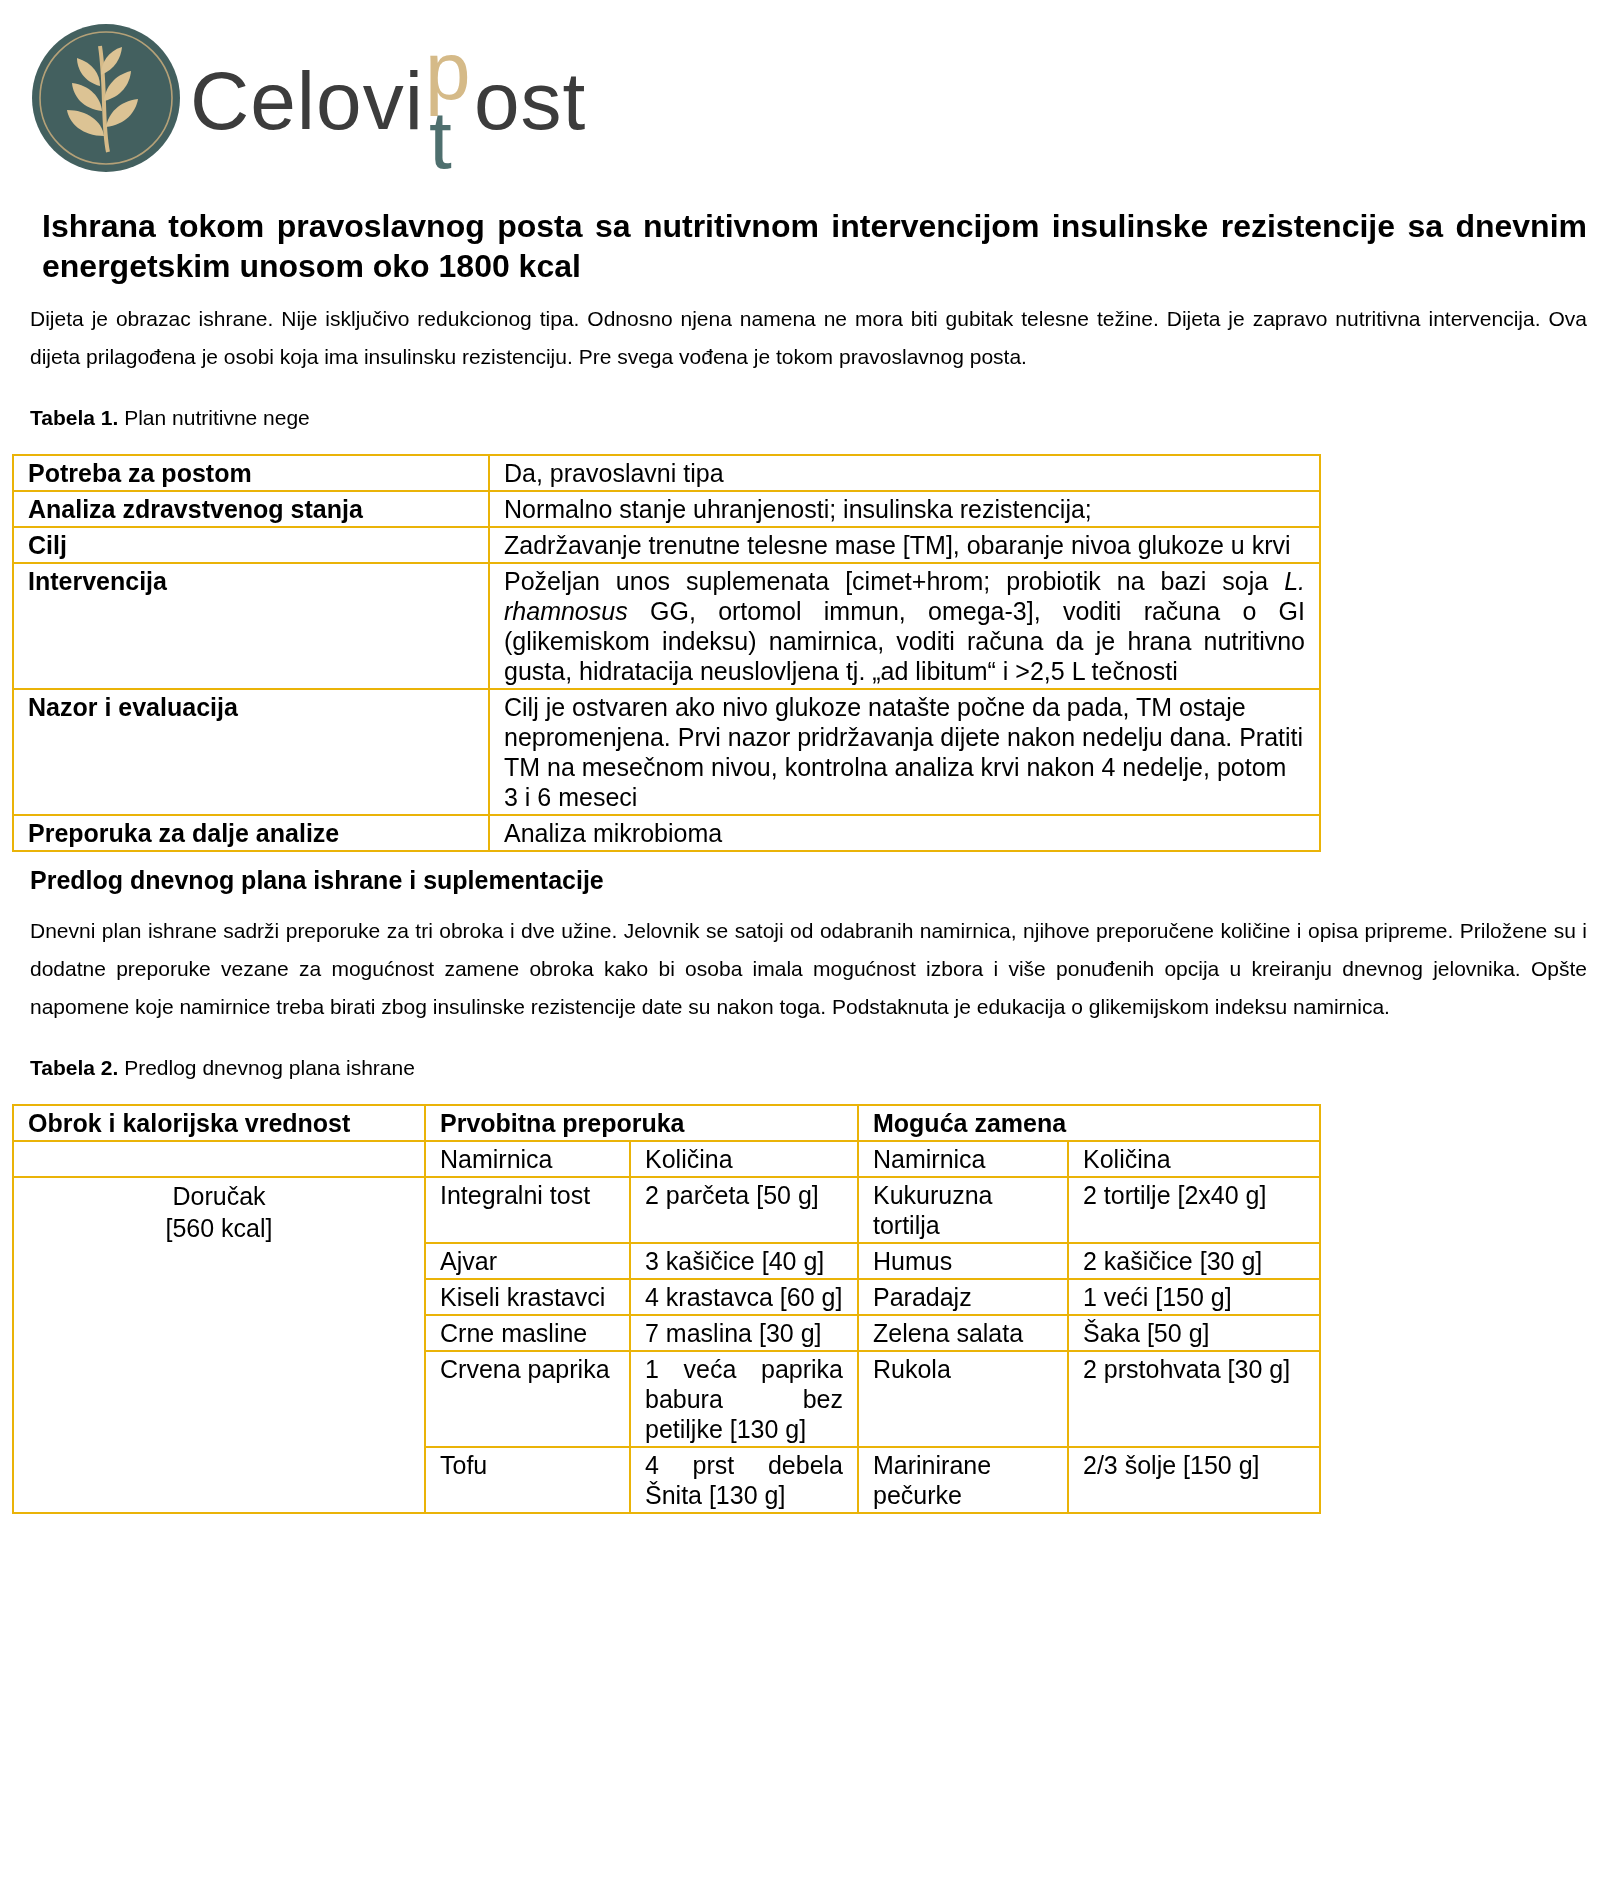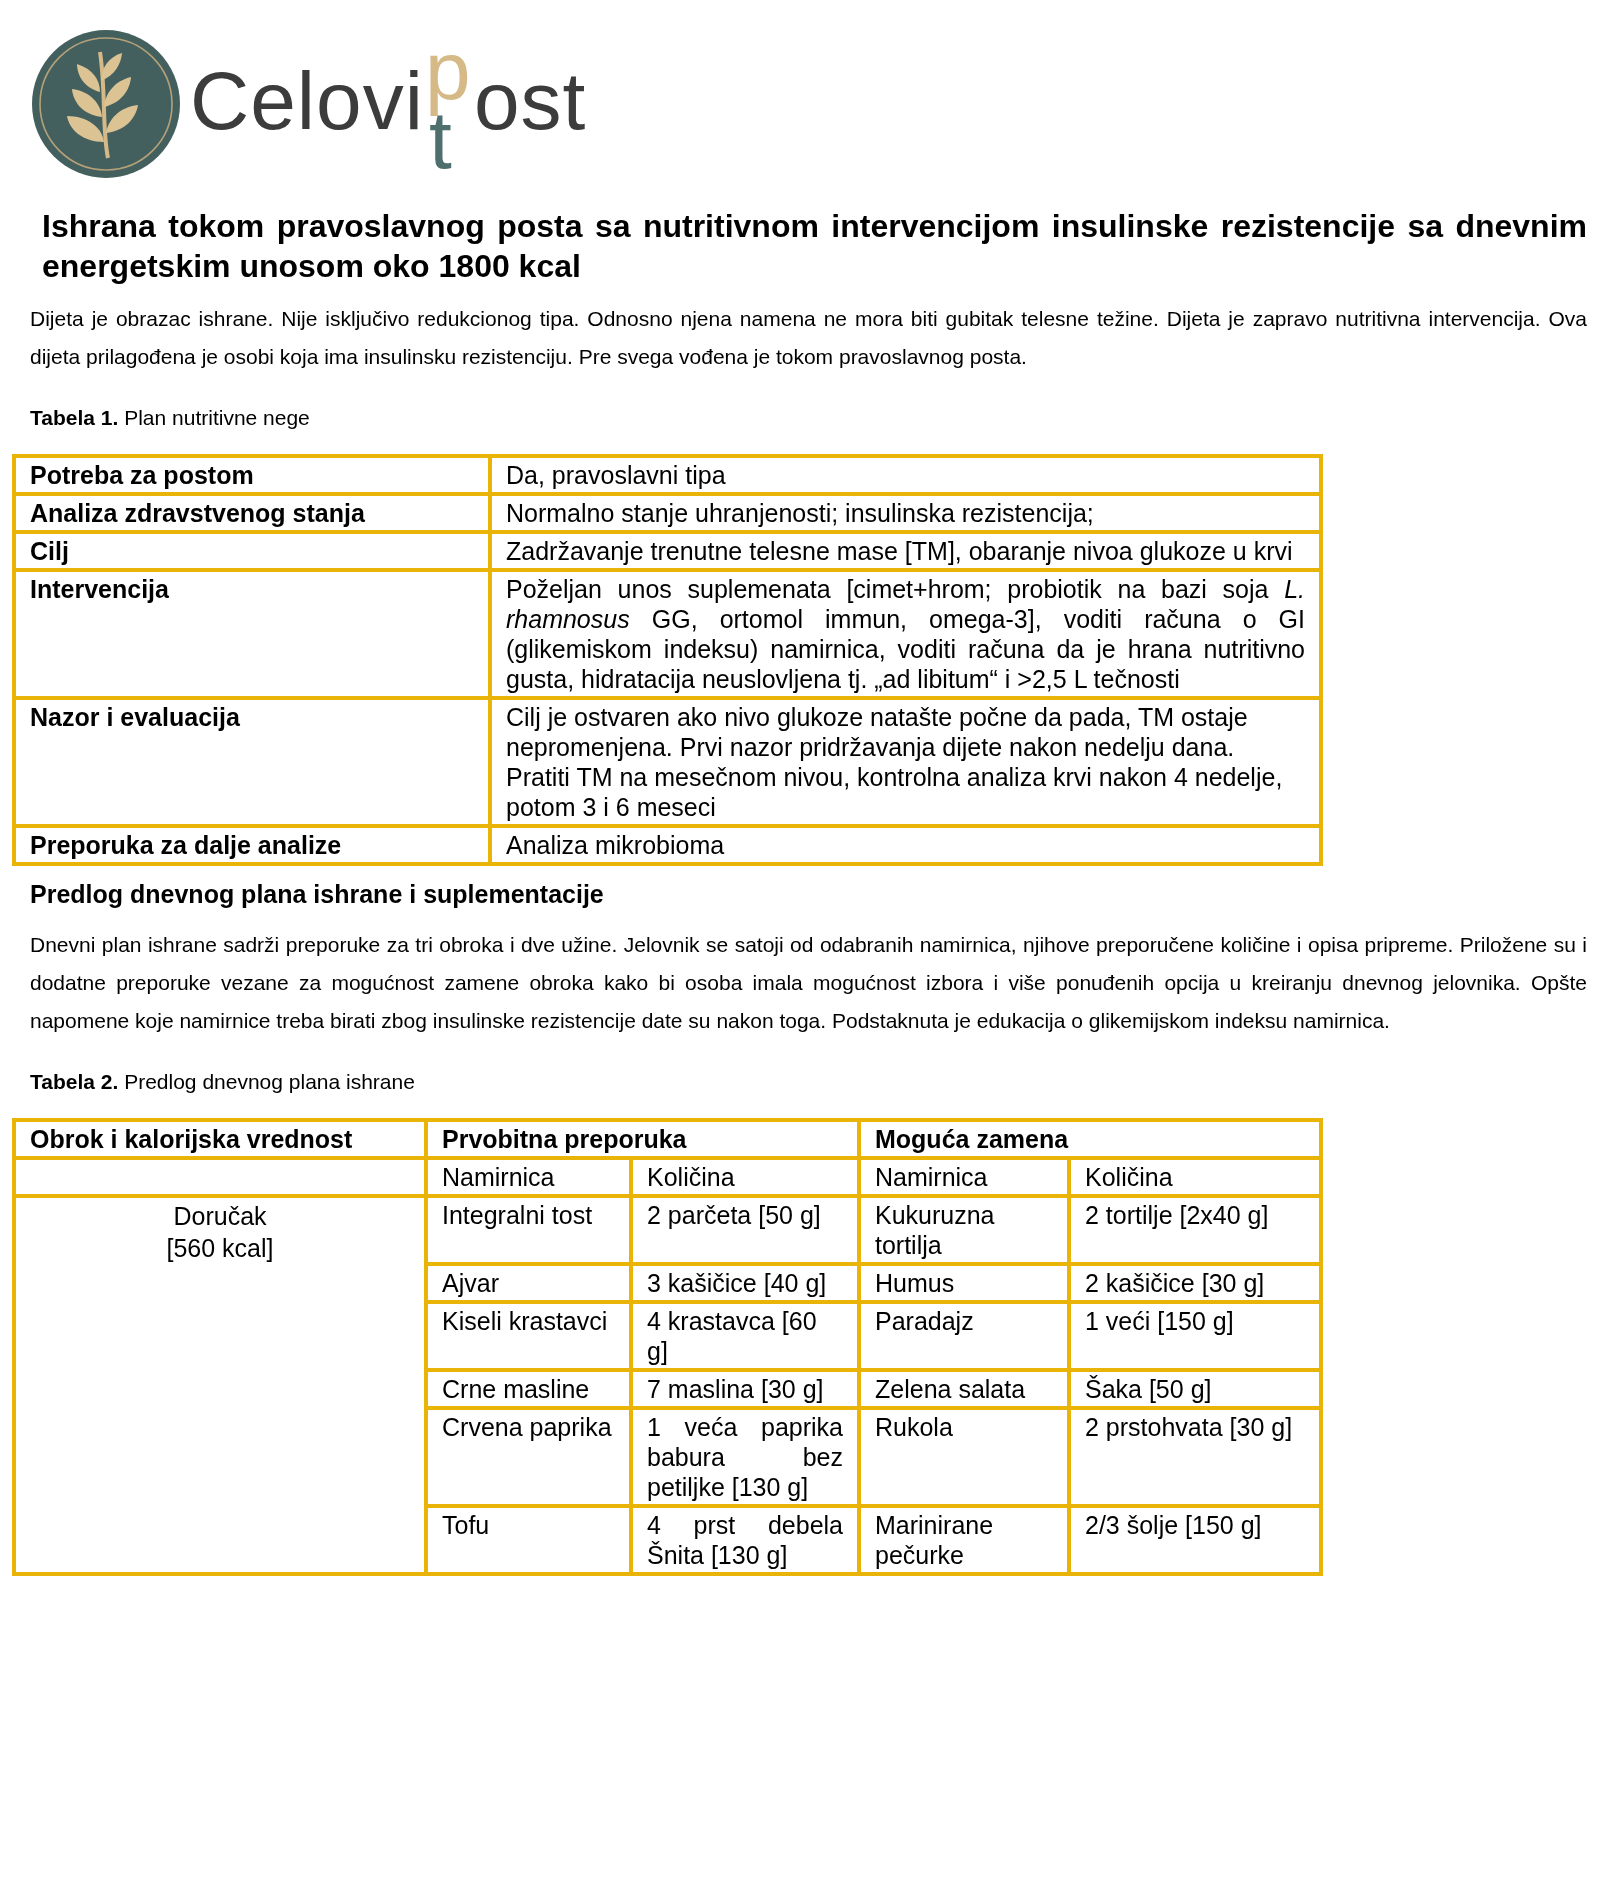--- a/index.html
+++ b/index.html
@@ -5,21 +5,21 @@
   * { margin:0; padding:0; box-sizing:border-box; }
   html,body { background:#ffffff; }
   body {
     width:1617px; min-height:1890px;
     font-family:"Liberation Sans", sans-serif;
     color:#000; overflow:hidden;
   }
   .page { padding:22px 30px 0 30px; }
 
   
-  .logo-row { display:flex; align-items:flex-end; margin-bottom:8px; height:158px; }
+  .logo-row { display:flex; align-items:flex-start; margin-bottom:8px; height:158px; }
   .emblem { width:152px; height:152px; flex:0 0 auto; }
   .wordmark {
     font-size:82px; color:#3c3c3c; margin-left:8px;
     letter-spacing:1px; white-space:nowrap; line-height:158px;
   }
   .pt-stack { display:inline-block; position:relative; width:50px; height:66px; }
   .pt-p { position:absolute; left:1px; top:-33px; line-height:82px; color:#d5ba88; }
   .pt-t { position:absolute; left:5px; top:36px;  line-height:82px; color:#4e6f6e; }
 
   
@@ -27,21 +27,21 @@
   .para    { font-size:21px; line-height:38px; text-align:justify; margin-bottom:10px; }
   .caption { font-size:21px; line-height:32px; margin:26px 0 20px 0; }
   .heading { font-size:25px; font-weight:700; line-height:32px; margin:12px 0 16px 0; }
   .b { font-weight:700; }
   .i { font-style:italic; }
 
   
   table { border-collapse:collapse; table-layout:fixed; margin-left:-18px; background:#fff; }
   .t1, .t2 { width:1307px; }
   td {
-    border:4px solid #eab308;
+    border:2px solid #eab308;
     vertical-align:top;
     padding:2px 14px;
     font-size:25px;
     line-height:30px;
     word-wrap:break-word;
   }
   .justify { text-align:justify; }
   .meal { text-align:center; }
   .meal div { line-height:32px; }
 </style>

